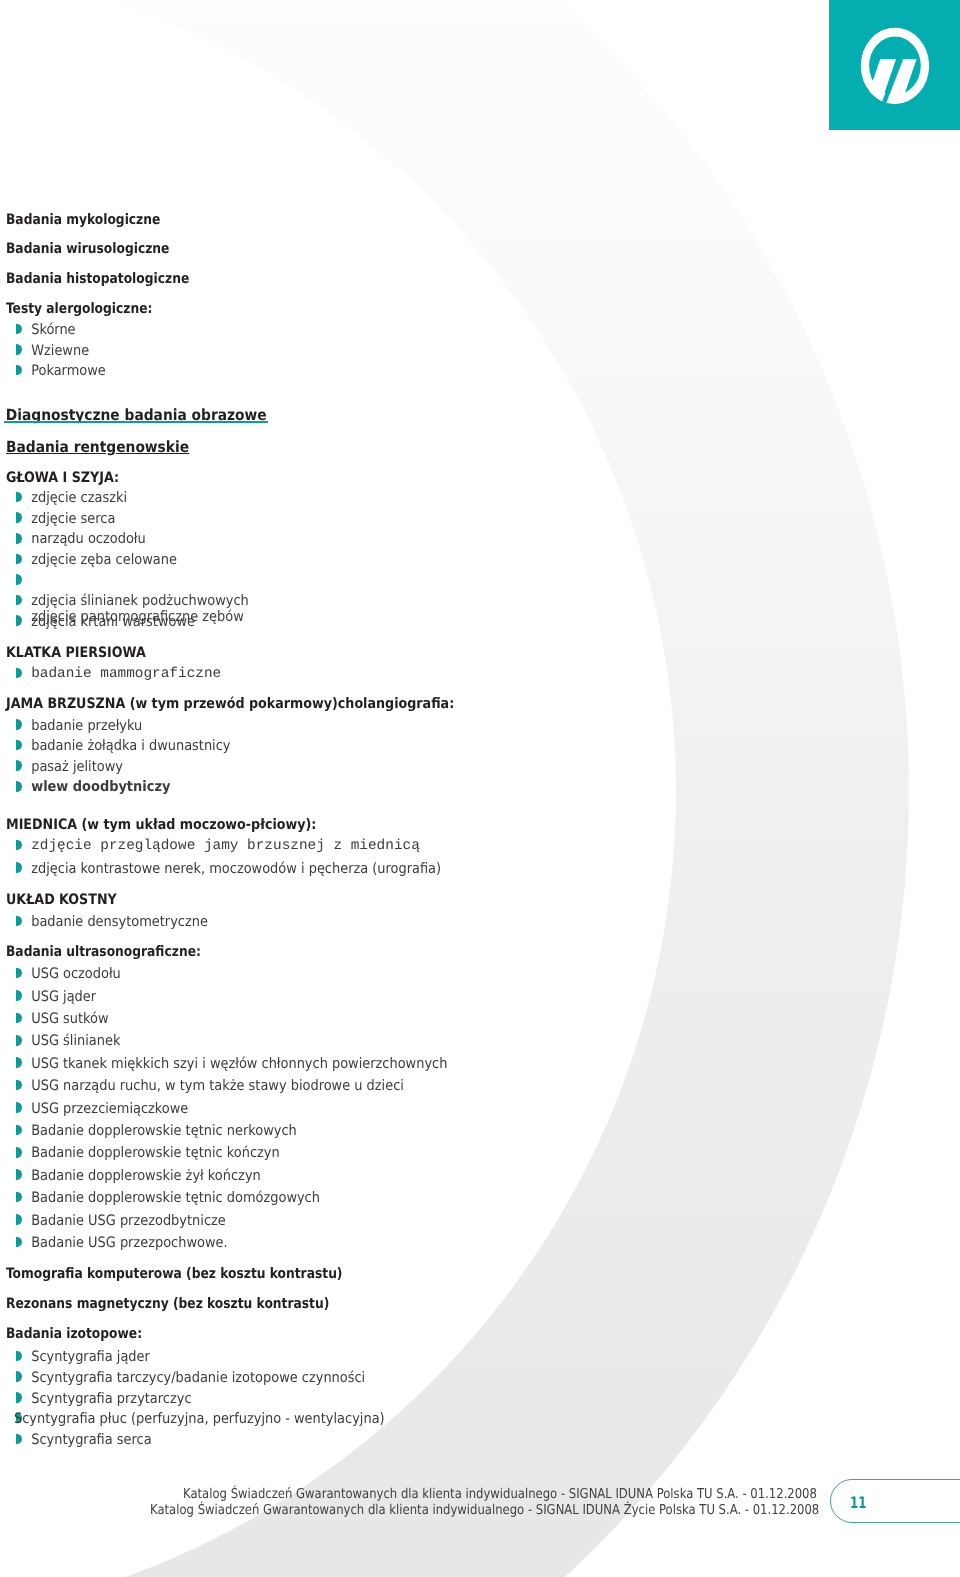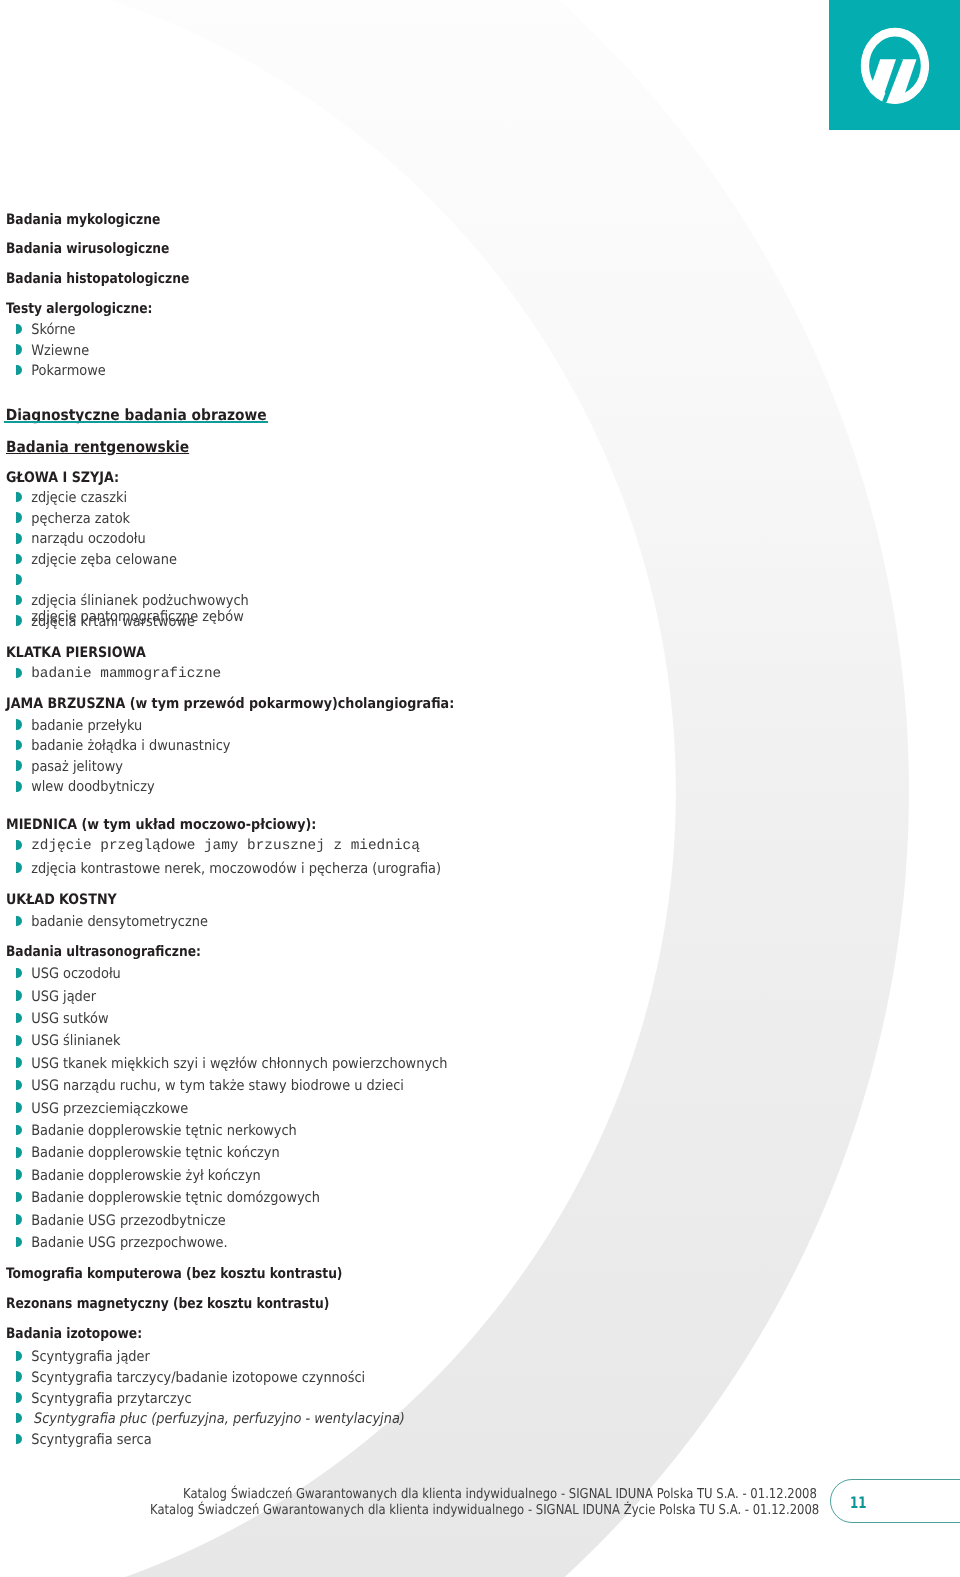--- a/index.html
+++ b/index.html
@@ -78,21 +78,21 @@
       <div class="bul" style="left: 15.8px; top: 344.4px;"></div>
       <div class="li" style="left: 31.2px; top: 343.85px;">Wziewne</div>
       <div class="bul" style="left: 15.8px; top: 364.7px;"></div>
       <div class="li" style="left: 31.2px; top: 364.15px;">Pokarmowe</div>
       <div class="h-main h-big" style="left: 5.8px; top: 407.55px;">Diagnostyczne badania obrazowe</div>
       <div class="h-main h-big" style="left: 6px; top: 439.85px; text-decoration: underline;">Badania rentgenowskie</div>
       <div class="h-main h-caps" style="left: 5.8px; top: 470.75px;">GŁOWA I SZYJA:</div>
       <div class="bul" style="left: 15.8px; top: 491.9px;"></div>
       <div class="li" style="left: 31.2px; top: 491.35px;">zdjęcie czaszki</div>
       <div class="bul" style="left: 15.8px; top: 512.4px;"></div>
-      <div class="li" style="left: 31.2px; top: 511.85px;">pęcherza zatok</div>
+      <div class="li" style="left: 31.2px; top: 511.85px;">zdjęcie serca</div>
       <div class="bul" style="left: 15.8px; top: 533px;"></div>
       <div class="li" style="left: 31.2px; top: 532.45px;">narządu oczodołu</div>
       <div class="bul" style="left: 15.8px; top: 553.6px;"></div>
       <div class="li" style="left: 31.2px; top: 553.05px;">zdjęcie zęba celowane</div>
       <div class="bul" style="left: 15.8px; top: 574.2px;"></div>
       <div class="li" style="left: 31.2px; top: 573.65px; margin-top: 36px;">zdjęcie pantomograficzne zębów</div>
       <div class="bul" style="left: 15.8px; top: 594.8px;"></div>
       <div class="li" style="left: 31.2px; top: 594.25px;">zdjęcia ślinianek podżuchwowych</div>
       <div class="bul" style="left: 15.8px; top: 615.4px;"></div>
       <div class="li" style="left: 31.2px; top: 614.85px;">zdjęcia krtani warstwowe</div>
@@ -100,21 +100,21 @@
       <div class="bul" style="left: 15.8px; top: 667.9px;"></div>
       <div class="li" style="left: 31.2px; top: 667.35px; font-family: Liberation Mono, monospace;">badanie mammograficzne</div>
       <div class="h-main h-caps" style="left: 5.8px; top: 696.85px;">JAMA BRZUSZNA (w tym przewód pokarmowy)cholangiografia:</div>
       <div class="bul" style="left: 15.8px; top: 719.2px;"></div>
       <div class="li" style="left: 31.2px; top: 718.65px;">badanie przełyku</div>
       <div class="bul" style="left: 15.8px; top: 739.8px;"></div>
       <div class="li" style="left: 31.2px; top: 739.25px;">badanie żołądka i dwunastnicy</div>
       <div class="bul" style="left: 15.8px; top: 760.4px;"></div>
       <div class="li" style="left: 31.2px; top: 759.85px;">pasaż jelitowy</div>
       <div class="bul" style="left: 15.8px; top: 781px;"></div>
-      <div class="li" style="left: 31.2px; top: 780.45px;">wlew doodbytniczy</div>
+      <div class="li" style="left: 31.2px; top: 780.45px; font-weight: bold;">wlew doodbytniczy</div>
       <div class="h-main h-caps" style="left: 5.8px; top: 817.55px;">MIEDNICA (w tym układ moczowo-płciowy):</div>
       <div class="bul" style="left: 15.8px; top: 839.9px;"></div>
       <div class="li" style="left: 31.2px; top: 839.35px; font-family: Liberation Mono, monospace;">zdjęcie przeglądowe jamy brzusznej z miednicą</div>
       <div class="bul" style="left: 15.8px; top: 862.3px;"></div>
       <div class="li" style="left: 31.2px; top: 861.75px;">zdjęcia kontrastowe nerek, moczowodów i pęcherza (urografia)</div>
       <div class="h-main h-caps" style="left: 5.8px; top: 892.95px;">UKŁAD KOSTNY</div>
       <div class="bul" style="left: 15.8px; top: 915.9px;"></div>
       <div class="li" style="left: 31.2px; top: 915.35px;">badanie densytometryczne</div>
       <div class="h-main" style="left: 5.8px; top: 945.45px;">Badania ultrasonograficzne:</div>
       <div class="bul" style="left: 15.8px; top: 967.8px;"></div>
@@ -146,21 +146,21 @@
       <div class="h-main" style="left: 5.8px; top: 1267.15px;">Tomografia komputerowa (bez kosztu kontrastu)</div>
       <div class="h-main" style="left: 5.8px; top: 1296.55px;">Rezonans magnetyczny (bez kosztu kontrastu)</div>
       <div class="h-main" style="left: 5.8px; top: 1327.15px;">Badania izotopowe:</div>
       <div class="bul" style="left: 15.8px; top: 1350.7px;"></div>
       <div class="li" style="left: 31.2px; top: 1350.15px;">Scyntygrafia jąder</div>
       <div class="bul" style="left: 15.8px; top: 1371.4px;"></div>
       <div class="li" style="left: 31.2px; top: 1370.85px;">Scyntygrafia tarczycy/badanie izotopowe czynności</div>
       <div class="bul" style="left: 15.8px; top: 1392.3px;"></div>
       <div class="li" style="left: 31.2px; top: 1391.75px;">Scyntygrafia przytarczyc</div>
       <div class="bul" style="left: 15.8px; top: 1412.9px;"></div>
-      <div class="li" style="left: 34px; top: 1412.35px; font-style: italic;">Scyntygrafia płuc (perfuzyjna, perfuzyjno - wentylacyjna)</div>
+      <div class="li" style="left: 14px; top: 1412.35px;">Scyntygrafia płuc (perfuzyjna, perfuzyjno - wentylacyjna)</div>
       <div class="bul" style="left: 15.8px; top: 1433.5px;"></div>
       <div class="li" style="left: 31.2px; top: 1432.95px;">Scyntygrafia serca</div>
       <div class="uline" style="left: 4.39687px; top: 421.4px; width: 263.922px;"></div>
     </div>
 
   <div class="footer" id="footer1" style="left: 182.5px; top: 1488.3px;">Katalog Świadczeń Gwarantowanych dla klienta indywidualnego - SIGNAL IDUNA Polska TU S.A. - 01.12.2008</div>
   <div class="footer" id="footer2" style="left: 150.4px; top: 1504.3px;">Katalog Świadczeń Gwarantowanych dla klienta indywidualnego - SIGNAL IDUNA Życie Polska TU S.A. - 01.12.2008</div>
   <div class="pagebox" style="left: 829.5px; top: 1478.9px; width: 180px; height: 44.2px;"></div>
   <div class="pagenum" style="left: 850.2px; top: 1494.5px;">11</div>
 

